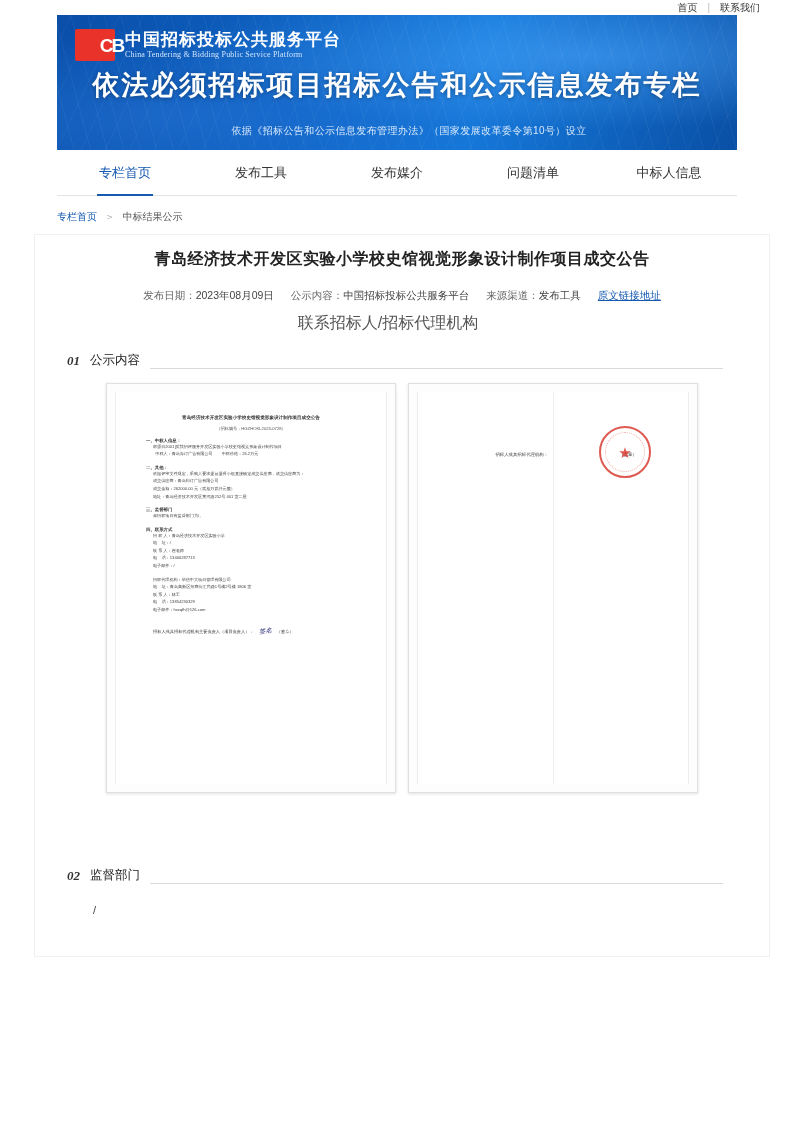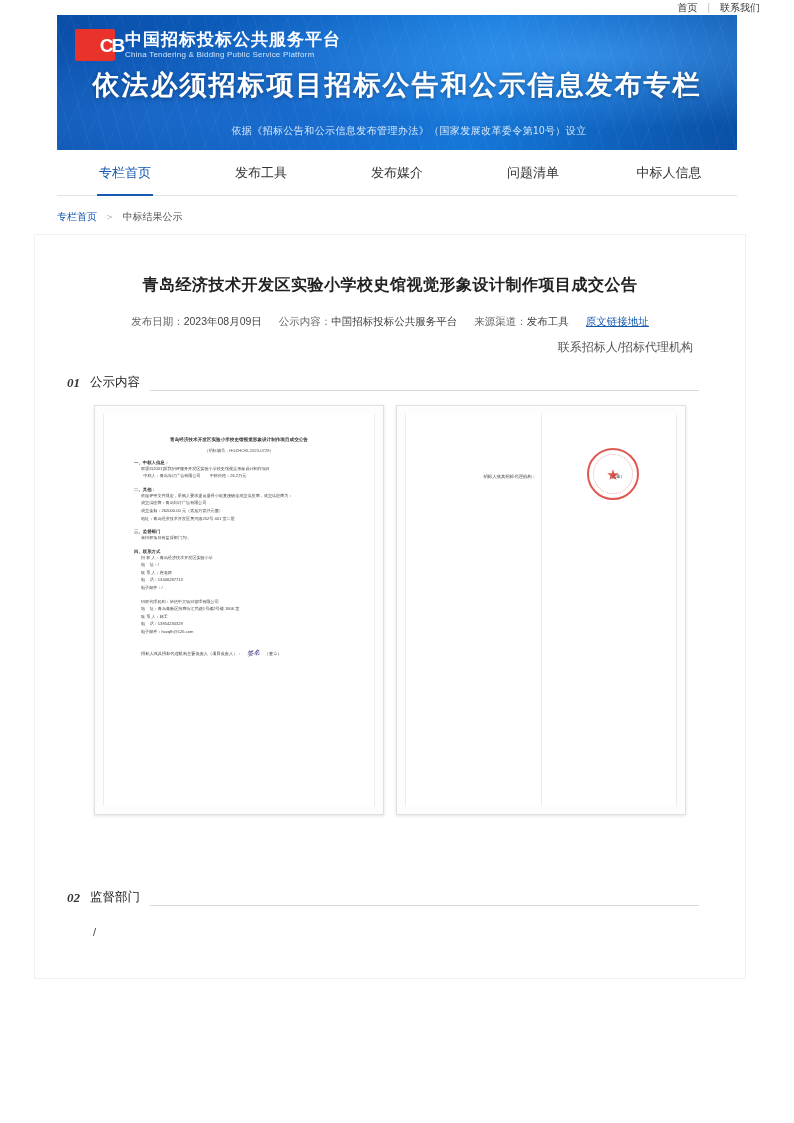--- a/index.html
+++ b/index.html
@@ -55,21 +55,21 @@
   }
   .logo-mark .glyph {
     color: #fff; font-size: 19px; font-weight: bold; line-height: 1;
     letter-spacing: -2px;
   }
   .brand-text .cn {
     color: #fff; font-size: 17px; font-weight: bold; letter-spacing: 1px;
     line-height: 1.25;
   }
   .brand-text .en {
-    color: #cfe4fb; font-size: 8px; letter-spacing: .2px; line-height: 1.3;
+    color: #cfe4fb; font-size: 8px; letter-spacing: .2px; line-height: 1.3; font-family: Liberation Serif, serif;
   }
   .banner-title {
     position: absolute; left: 0; right: 0; top: 52px;
     text-align: center;
     color: #ffffff;
     font-size: 27px;
     font-weight: bold;
     letter-spacing: 2px;
     text-shadow: 0 1px 4px rgba(0,0,0,.35);
     z-index: 2;
@@ -113,24 +113,24 @@
   .breadcrumb {
     margin: 14px 57px 0 57px;
     font-size: 10px;
     color: #555;
   }
   .breadcrumb a { color: #1559b0; text-decoration: none; }
   .breadcrumb .crumb-sep { margin: 0 5px; color: #999; }
 
   
   .card {
-    margin: 10px 48px 0 34px;
+    margin: 10px 24px 0 34px;
     background: #fff;
     border: 1px solid #f0f0f0;
-    padding: 38px 24px 40px 24px;
+    padding: 12px 24px 40px 24px;
   }
   .doc-title {
     text-align: center;
     font-size: 16px;
     font-weight: bold;
     color: #222;
     letter-spacing: .5px;
     line-height: 1.5;
   }
   .meta-row {
@@ -139,22 +139,22 @@
     justify-content: center;
     align-items: center;
     gap: 17px;
     font-size: 10.5px;
     color: #444;
   }
   .meta-row .label { color: #666; }
   .meta-link { color: #1559b0; text-decoration: underline; }
   .meta-right {
     margin-top: 10px;
-    text-align: right;
-    font-size: 12px;
+    text-align: center;
+    font-size: 16px;
     color: #555;
     padding-right: 28px;
   }
 
   
   .section-head {
     display: flex; align-items: flex-end; gap: 10px;
     margin: 18px 0 14px 8px;
   }
   .section-num {

